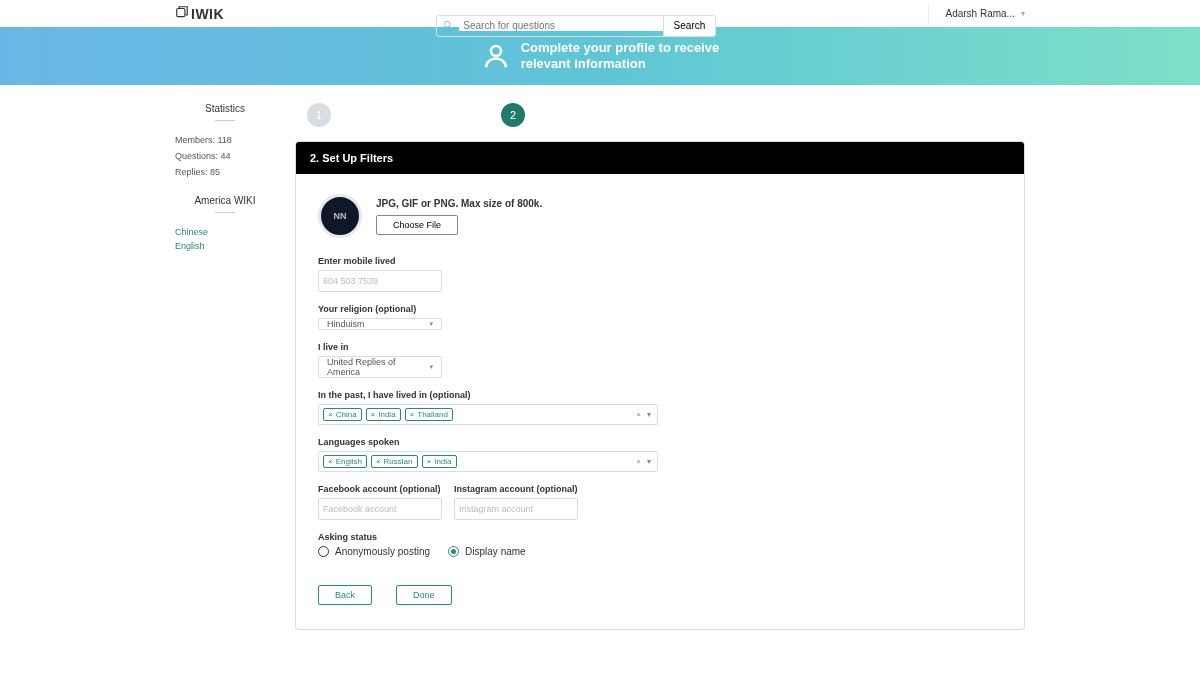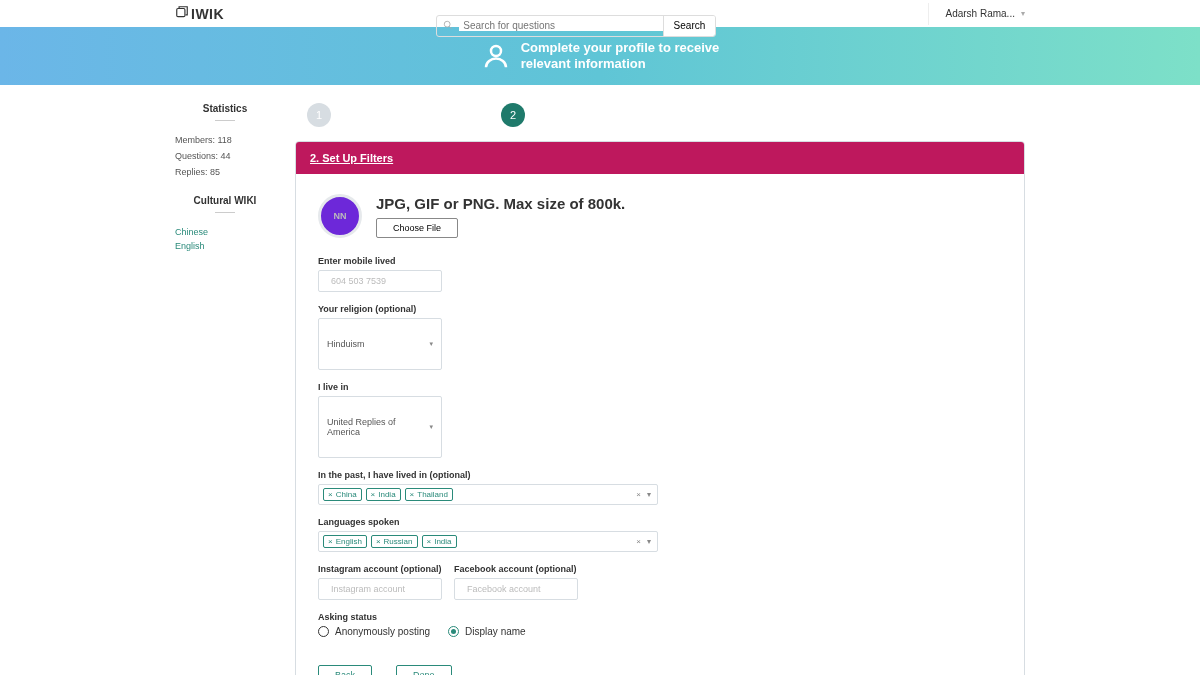--- a/index.html
+++ b/index.html
@@ -18,52 +18,52 @@
 .user-area .chev { font-size: 8px; color: #aaa; }
 
 
 .banner { height: 58px; background: linear-gradient(90deg, #6bb6e8 0%, #5fc5d6 50%, #7de0c8 100%); display: flex; align-items: center; justify-content: center; gap: 10px; color: #fff; }
 .banner-text { font-weight: bold; font-size: 13px; line-height: 1.2; }
 .person-icon svg { display: block; }
 
 
 .main { width: 850px; margin: 0 auto; display: flex; padding-top: 14px; gap: 20px; }
 .sidebar { width: 100px; padding-top: 4px; }
-.sidebar h4 { font-size: 10px; font-weight: bold; text-align: center; margin-bottom: 6px; }
+.sidebar h4 { font-size: 10px; font-weight: normal; text-align: center; margin-bottom: 6px; }
 .sidebar .rule { width: 20px; height: 1px; background: #ccc; margin: 0 auto 14px; }
 .stat-line { font-size: 9px; color: #555; margin-bottom: 6px; }
 .wiki-links a { display: block; font-size: 9px; color: #2a8a7a; text-decoration: none; margin-bottom: 4px; }
 .sidebar-section2 { margin-top: 18px; }
 
 .content { flex: 1; }
 
 
 .steps { display: flex; align-items: center; gap: 170px; padding: 4px 12px 14px; }
 .step { width: 24px; height: 24px; border-radius: 50%; display: flex; align-items: center; justify-content: center; font-size: 11px; color: #fff; }
 .step-inactive { background: #d7dde2; color: #fff; }
 .step-active { background: #1f7a6b; }
 
 
 .card { border: 1px solid #d7dde2; border-radius: 4px; overflow: hidden; }
-.card-header { background: #be185d; color: #fff; font-weight: bold; font-size: 11px; padding: 10px 14px; text-decoration: underline; }
+.card-header { background: #000000; color: #fff; font-weight: bold; font-size: 11px; padding: 10px 14px; }
 .card-body { padding: 20px 22px 24px; }
 
 .avatar-row { display: flex; align-items: center; gap: 14px; margin-bottom: 18px; }
-.avatar { width: 44px; height: 44px; border-radius: 50%; border: 3px solid #e6e9ec; background: #6d28d9; display: flex; align-items: center; justify-content: center; font-size: 9px; color: #bbb; font-weight: bold; }
+.avatar { width: 44px; height: 44px; border-radius: 50%; border: 3px solid #e6e9ec; background: #0f172a; display: flex; align-items: center; justify-content: center; font-size: 9px; color: #bbb; font-weight: bold; }
 .avatar-info { display: flex; flex-direction: column; gap: 6px; }
-.hint { font-size: 15px; color: #333; font-weight: bold; }
+.hint { font-size: 10px; color: #333; font-weight: bold; }
 .btn { border: 1px solid #888; background: #fff; padding: 4px 16px; font-size: 9px; cursor: pointer; border-radius: 2px; display: inline-block; width: fit-content; }
 .btn-teal { border-color: #2a8a7a; color: #2a8a7a; }
 
 .field-group { margin-bottom: 12px; }
 .field-label { font-size: 9px; font-weight: bold; color: #333; margin-bottom: 4px; display: block; }
-.text-input { width: 124px; border: 1px solid #d7dde2; border-radius: 2px; padding: 5px 12px; font-size: 9px; color: #aaa; outline: none; }
+.text-input { width: 124px; border: 1px solid #d7dde2; border-radius: 2px; padding: 5px 4px; font-size: 9px; color: #aaa; outline: none; }
 .text-input::placeholder { color: #bbb; }
 
-.select { width: 124px; border: 1px solid #d7dde2; border-radius: 2px; padding: 20px 8px; font-size: 9px; color: #555; display: flex; justify-content: space-between; align-items: center; cursor: pointer; }
+.select { width: 124px; border: 1px solid #d7dde2; border-radius: 2px; padding: 0 8px; font-size: 9px; color: #555; display: flex; justify-content: space-between; align-items: center; cursor: pointer; }
 .select .caret { font-size: 7px; color: #888; }
 
 .multi { width: 340px; border: 1px solid #d7dde2; border-radius: 2px; padding: 3px 4px; display: flex; align-items: center; gap: 4px; position: relative; }
 .tag { border: 1px solid #2a8a7a; border-radius: 2px; padding: 1px 4px; font-size: 8px; color: #2a8a7a; display: inline-flex; align-items: center; gap: 3px; }
 .tag .x { font-size: 8px; cursor: pointer; }
 .multi-controls { position: absolute; right: 6px; display: flex; gap: 6px; font-size: 8px; color: #888; }
 
 .two-col { display: flex; gap: 12px; }
 .two-col .field-group { flex: 0 0 auto; }
 
@@ -121,21 +121,21 @@
 
 <div class="main">
   <div class="sidebar">
     <h4>Statistics</h4>
     <div class="rule"></div>
     <div class="stat-line"><span>Members:</span> <span>118</span></div>
     <div class="stat-line"><span>Questions:</span> <span>44</span></div>
     <div class="stat-line"><span>Replies:</span> <span>85</span></div>
 
     <div class="sidebar-section2">
-      <h4>Cultural WIKI</h4>
+      <h4>America WIKI</h4>
       <div class="rule"></div>
       <div class="wiki-links">
         <a href="#">Chinese</a>
         <a href="#">English</a>
       </div>
     </div>
   </div>
 
   <div class="content">
     <div class="steps">
@@ -215,26 +215,26 @@
               </span>
             <span class="multi-controls">
                 <span>×</span>
                 <span>▾</span>
               </span>
           </div>
         </div>
 
         <div class="two-col">
           <div class="field-group">
+            <label class="field-label">Facebook account (optional)</label>
+            <input class="text-input" placeholder="Facebook account" style="">
+          </div>
+          <div class="field-group">
             <label class="field-label">Instagram account (optional)</label>
             <input class="text-input" placeholder="Instagram account" style="">
-          </div>
-          <div class="field-group">
-            <label class="field-label">Facebook account (optional)</label>
-            <input class="text-input" placeholder="Facebook account" style="">
           </div>
         </div>
 
         <div class="field-group">
           <label class="field-label">Asking status</label>
           <div class="radio-row">
             <div class="radio-opt">
               <span class="radio"></span>
               <span>Anonymously posting</span>
             </div>

